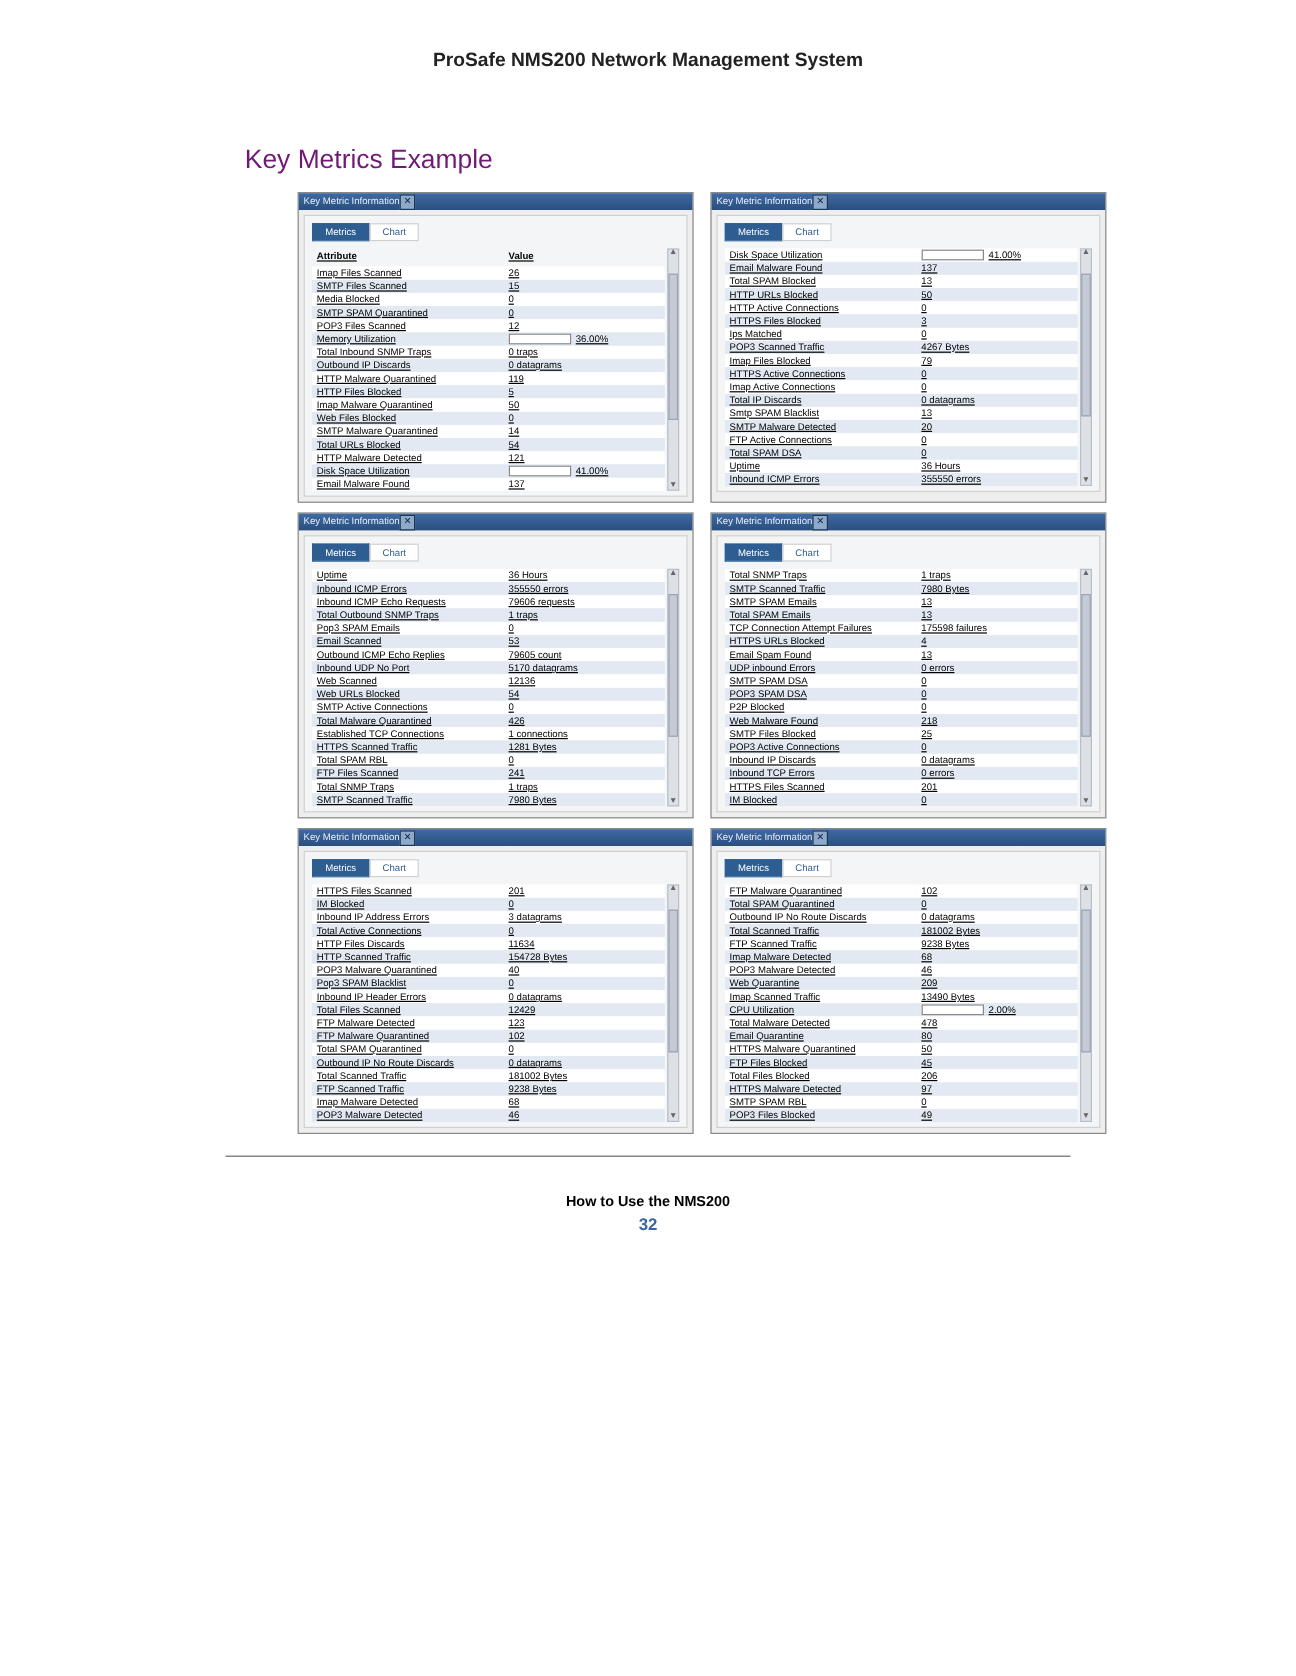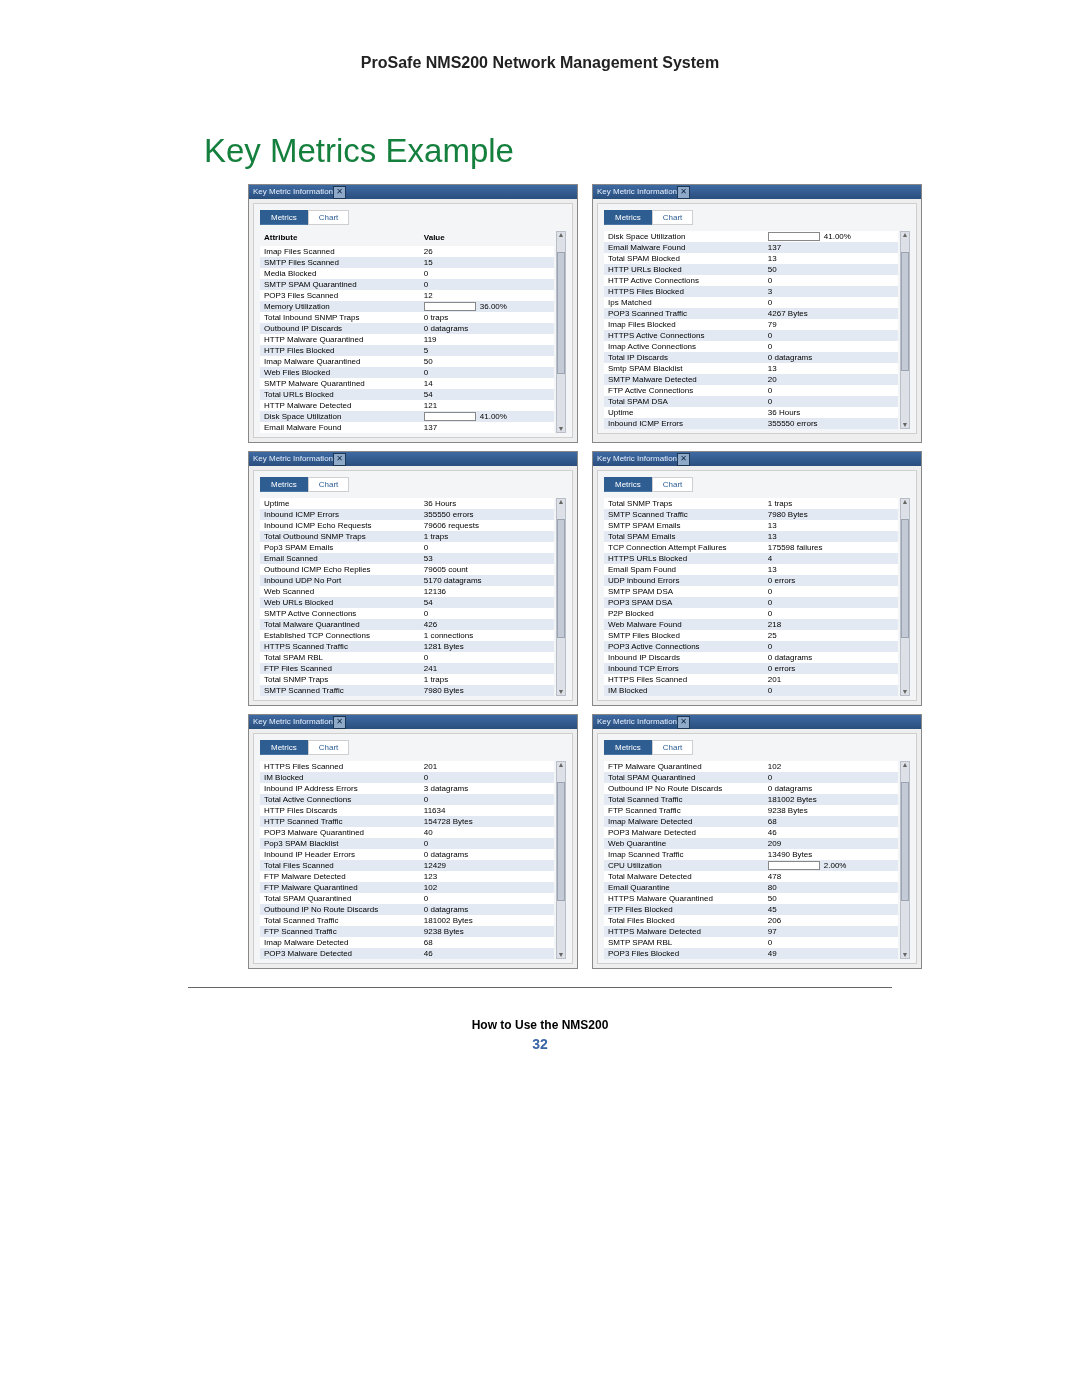--- a/index.html
+++ b/index.html
@@ -1,38 +1,38 @@
 <!DOCTYPE html>
 <html><head>
 <meta charset="utf-8">
 <style>
   html,body{margin:0;padding:0;background:#fff;font-family:Arial,Helvetica,sans-serif;color:#000;}
-  .page{width:940px;margin:12px auto;}
+  .page{width:940px;margin:0 auto;}
   .header-title{font-family:Arial,sans-serif;font-weight:bold;font-size:16px;text-align:center;padding-top:42px;color:#222;}
-  .section-title{font-family:Arial,sans-serif;font-weight:normal;font-size:33px;color:#15803d;margin:60px 0 14px 134px;}
+  .section-title{font-family:Arial,sans-serif;font-weight:normal;font-size:22px;color:#701a75;margin:60px 0 14px 134px;}
   .instr{margin:0 120px 10px 134px;font-size:16px;line-height:1.35;color:#000;}
   .instr .num{font-weight:bold;margin-right:6px;}
   .instr .bold{font-weight:bold;}
   .panels{display:grid;grid-template-columns:330px 330px;gap:8px 14px;justify-content:start;margin:6px 0 0 178px;}
   .win{border:1px solid #888;background:#eee;font-size:8px;color:#000;position:relative;}
   .win-title{height:14px;line-height:14px;background:linear-gradient(#3e6aa3,#2a4f7e);color:#e6eefb;font-size:8px;padding:0 4px;font-weight:normal;display:flex;align-items:center;}
   .win-title .close{width:11px;height:11px;background:#8fa9c9;border:1px solid #1c3756;color:#0b2445;display:flex;align-items:center;justify-content:center;font-size:8px;line-height:1;}
   .win-body{background:#f4f5f7;border:1px solid #cfcfcf;margin:4px;padding:6px 6px 4px 6px;}
   .tabs{display:flex;gap:0;margin-bottom:6px;}
   .tab{font-size:8px;font-weight:normal;color:#fff;background:#2e5d92;border:1px solid #2e5d92;border-bottom:1px solid #4b78a7;padding:2px 10px;}
   .tab.inactive{background:#fff;color:#2e5d92;border-color:#cfcfcf;}
   .tbl{width:100%;border-collapse:collapse;}
   .tbl th{font-size:8px;text-align:left;font-weight:bold;color:#000;padding:2px 4px 4px 4px;}
   .tbl td{font-size:8px;color:#000;padding:1px 4px;white-space:nowrap;overflow:hidden;text-overflow:ellipsis;}
   .tbl .attr-col{width:50%;}
   .tbl .val-col{width:42%;}
   .tbl tbody tr:nth-child(odd){background:#fff;}
   .tbl tbody tr:nth-child(even){background:#e2e9f2;}
   .table-wrap{display:flex;}
-  .table-wrap .tbl{flex:1;}
+  .table-wrap .tbl{flex:1;text-decoration:underline;}
   .side-scroll{width:8px;margin-left:2px;background:#dde0e6;border:1px solid #b9bfc9;position:relative;}
   .side-scroll .thumb{position:absolute;left:0;right:0;top:10%;height:60%;background:#c5cbd6;border:1px solid #9ca3b1;}
   .arrow{font-size:7px;color:#666;text-align:center;line-height:6px;}
   .bar-cell{display:flex;align-items:center;gap:4px;}
   .bar-outer{width:50px;height:7px;border:1px solid #888;background:#fff;position:relative;}
   .bar-fill{height:100%;background:#2b5ba0;}
   .bar-lbl{font-size:8px;}
   .footer{text-align:center;margin-top:30px;padding-bottom:40px;}
   .footer-title{font-family:Arial,sans-serif;font-weight:bold;font-size:12px;color:#000;}
   .footer-page{font-family:Arial,sans-serif;font-weight:bold;font-size:14px;color:#3a66a6;margin-top:4px;}

